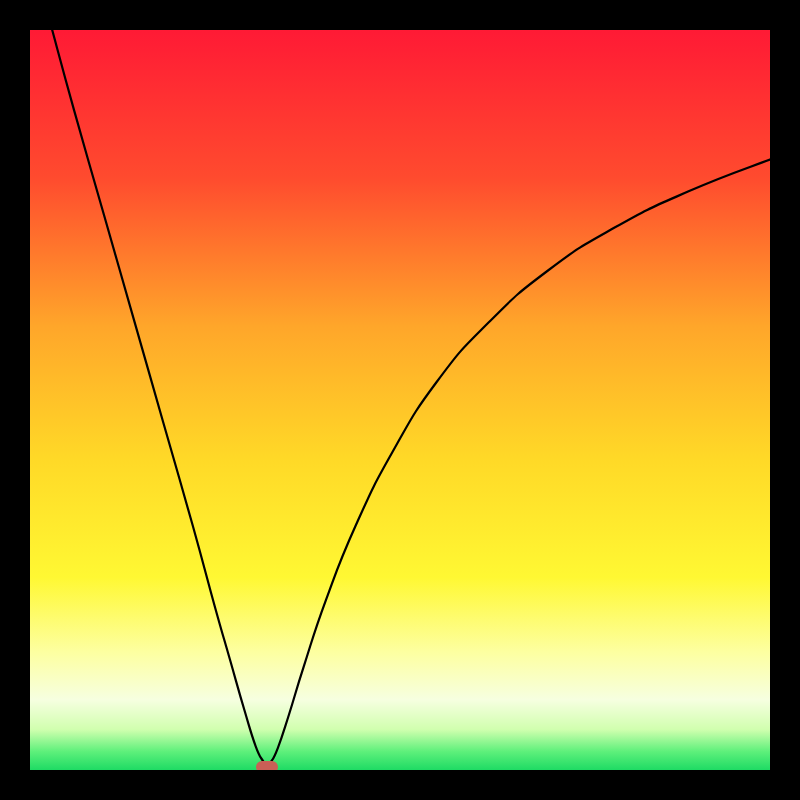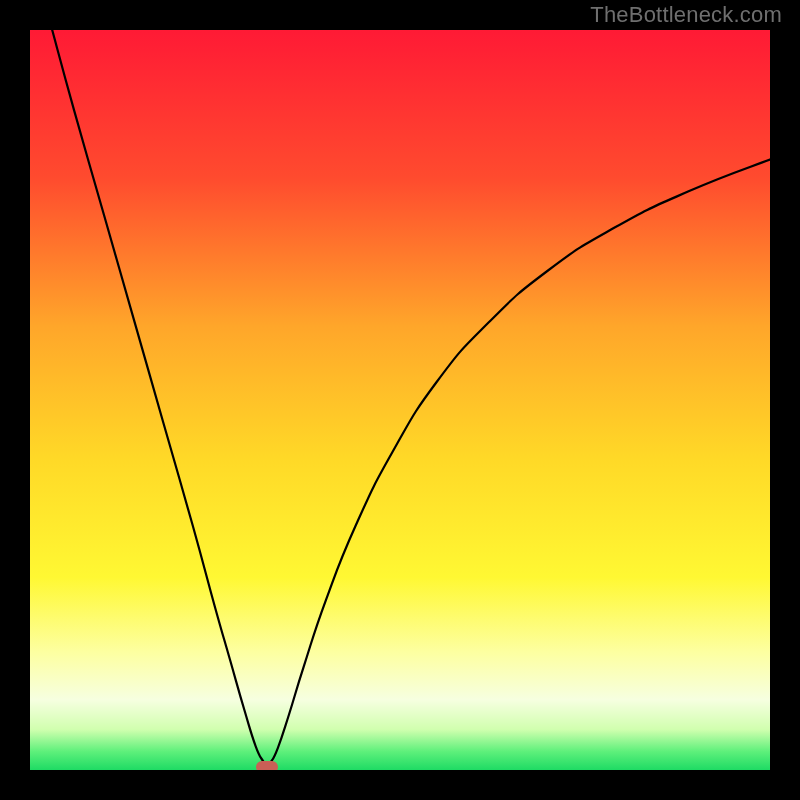--- a/index.html
+++ b/index.html
@@ -45,21 +45,20 @@
     border-radius: 6px;
     background: #c95f56;
     z-index: 5;
   }
 </style>
 </head>
 <body>
 
 <div class="frame">
 
-  <div class="watermark">TheBottleneck.com</div>
 
   <div class="plot-area">
     <svg id="plot-svg" width="740" height="740" viewBox="0 0 740 740">
       <defs>
         <linearGradient id="bg-grad" x1="0" y1="0" x2="0" y2="1">
             <stop offset="0%" stop-color="#ff1a35"></stop>
             <stop offset="20%" stop-color="#ff4b2e"></stop>
             <stop offset="40%" stop-color="#ffa62a"></stop>
             <stop offset="57.99999999999999%" stop-color="#ffd927"></stop>
             <stop offset="74%" stop-color="#fff833"></stop>

